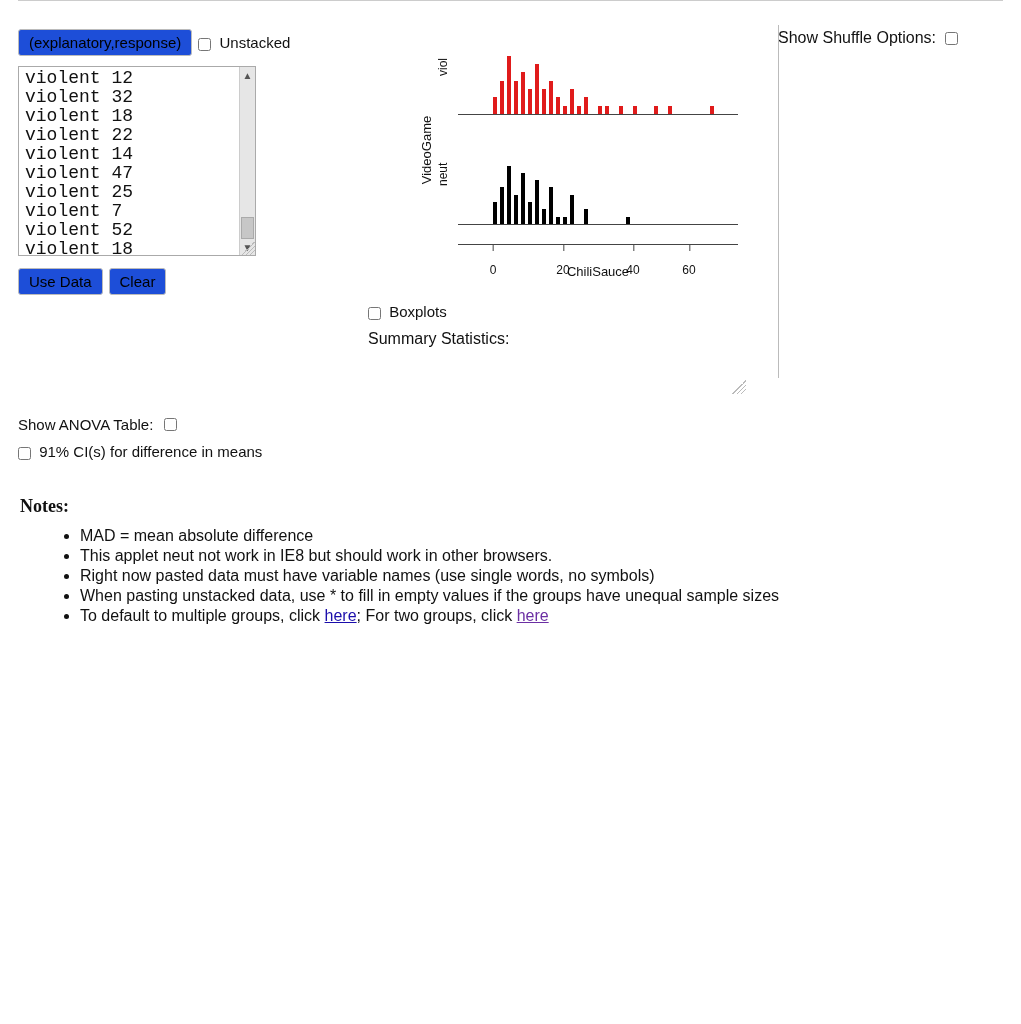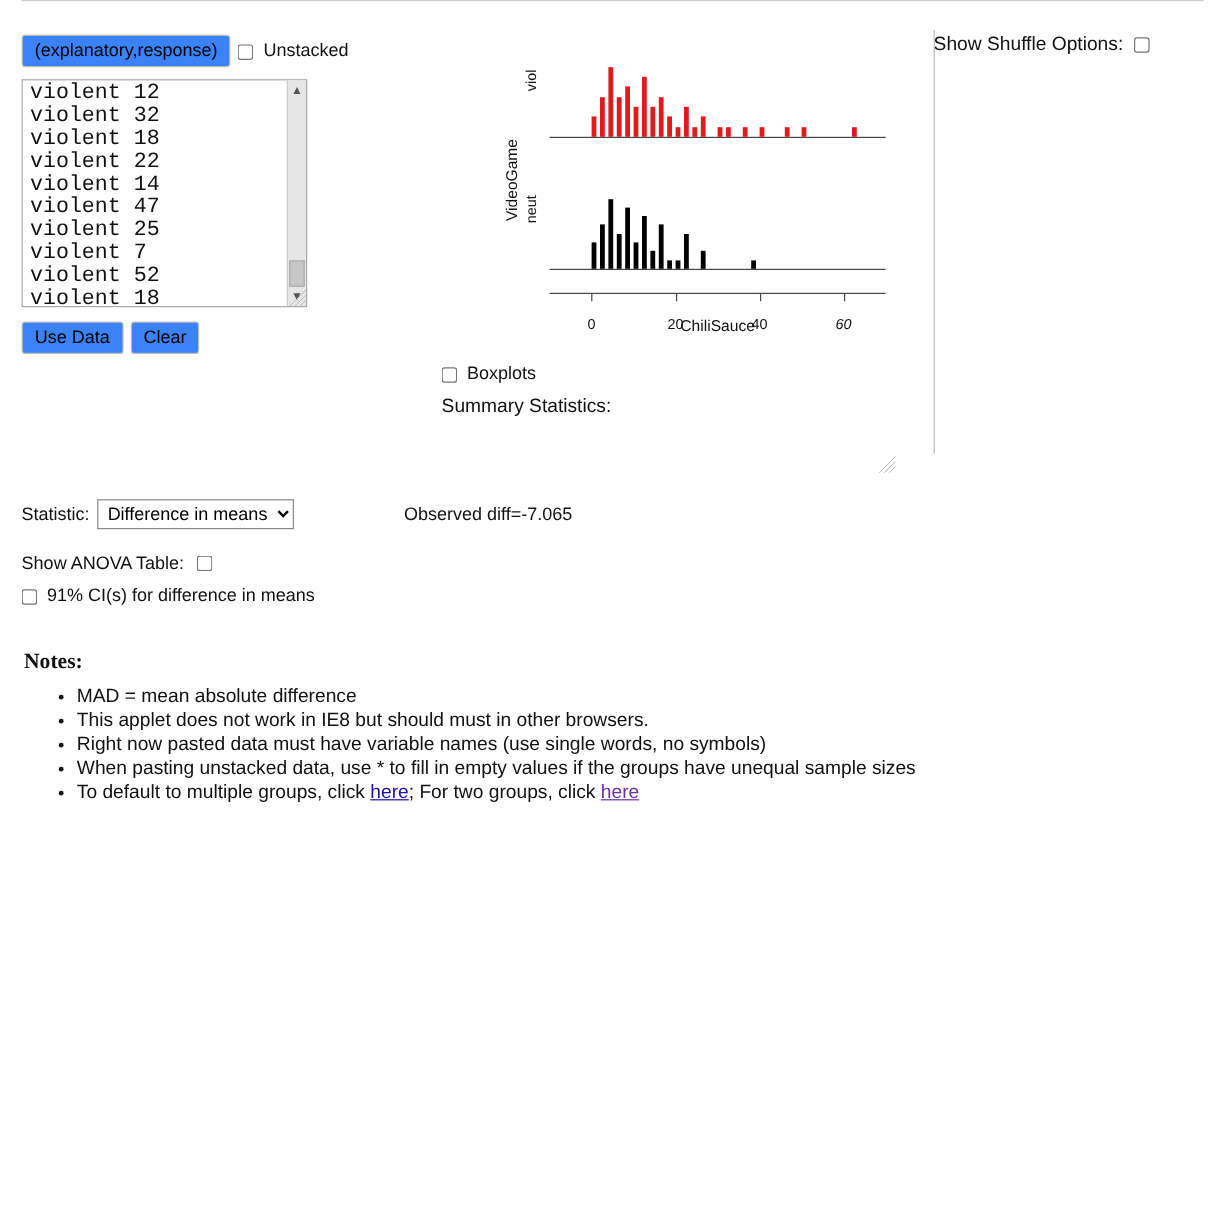--- a/index.html
+++ b/index.html
@@ -34,21 +34,21 @@
   }
 
   .lbl { margin: 4px 0 8px 0; font-size: 16px; }
   .row { margin: 4px 0 10px 0; display: flex; align-items: center; flex-wrap: wrap; }
   .row > * { margin-right: 6px; }
 
   button.std {
     font-family: Arial, sans-serif;
     font-size: 15px;
     padding: 4px 10px;
-    background: #3b82f6;
+    background: #1d4ed8;
     border: 1px solid #bbb;
     border-radius: 3px;
     cursor: pointer;
   }
   select.std {
     font-family: Arial, sans-serif;
     font-size: 15px;
     padding: 2px 4px;
     border: 1px solid #888;
     background: #fff;
@@ -196,21 +196,21 @@
                               transparent 65%, #bbb 65%, #bbb 70%, transparent 70%,
                               transparent 80%, #bbb 80%, #bbb 85%, transparent 85%);
   }
 
   .below {
     margin-top: 20px;
   }
 
   .notes h3 { font-family: "Times New Roman", serif; font-size:18px; margin: 36px 0 10px 2px;}
   .notes ul { margin: 4px 0 0 0; padding-left: 46px; }
-  .notes li { font-size: 16px; margin: 2px 0; }
+  .notes li { font-size: 16px; margin: 2px 16px; }
   a.link { color: #1a0dab; text-decoration: underline; cursor:pointer; }
   a.visited { color: #6b2fa3; }
 </style>
 </head>
 <body>
 
 <div class="container">
   <div class="columns">
     <div class="divider"></div>
 
@@ -253,21 +253,21 @@
     <div class="col-middle">
       <div class="chart-frame">
         <div class="plot-region" id="plot-region">
           <div class="y-axis-title">VideoGame</div>
 
           <div class="x-axis"></div>
           <div class="x-ticks" id="x-ticks">
               <div class="x-tick" style="left: 35px;">0</div>
               <div class="x-tick" style="left: 105px;">20</div>
               <div class="x-tick" style="left: 175px;">40</div>
-              <div class="x-tick" style="left: 245px; font-style: italic;">60</div>
+              <div class="x-tick" style="left: 231px;">60</div>
             </div>
           <div class="x-title">ChiliSauce</div>
         <div class="strip-lbl" style="top: 37px;">viol</div>
             <div class="strip" style="top: 0px;">
               <div class="hist">
                 <div class="bar" style="left: 35px; height: 16.7143px; background: rgb(224, 27, 27);"></div>
                 <div class="bar" style="left: 42px; height: 33.4286px; background: rgb(224, 27, 27);"></div>
                 <div class="bar" style="left: 49px; height: 58.5px; background: rgb(224, 27, 27);"></div>
                 <div class="bar" style="left: 56px; height: 33.4286px; background: rgb(224, 27, 27);"></div>
                 <div class="bar" style="left: 63px; height: 41.7857px; background: rgb(224, 27, 27);"></div>
@@ -326,43 +326,37 @@
 
     <div class="col-right">
       <div class="lbl">
         <span>Show Shuffle Options:</span>
         &nbsp;<input type="checkbox" style="">
       </div>
     </div>
   </div>
 
   <div class="below">
-    <div class="row" style="justify-content:flex-start;">
-      <span>Statistic:</span>
-      <select class="std" id="stat-select"><option>Difference in means</option></select>
-      <span style="display:inline-block; width:80px;"></span>
-      <span>Observed diff=-7.065</span>
-    </div>
 
     <div class="row" style="margin-top:20px;">
       <span>Show ANOVA Table:</span>
       &nbsp;<input type="checkbox" style="">
     </div>
 
     <div class="row">
       <label>
         <input type="checkbox" style="">
         <span>91% CI(s) for difference in means</span>
       </label>
     </div>
   </div>
 
   <div class="notes">
     <h3><span>Notes</span>:</h3>
     <ul id="notes-list">
         <li>MAD = mean absolute difference</li>
-        <li>This applet does not work in IE8 but should must in other browsers.</li>
+        <li>This applet neut not work in IE8 but should work in other browsers.</li>
         <li>Right now pasted data must have variable names (use single words, no symbols)</li>
         <li>When pasting unstacked data, use * to fill in empty values if the groups have unequal sample sizes</li>
         <li>To default to multiple groups, click <a class="link">here</a>; For two groups, click <a class="link visited">here</a></li>
       </ul>
   </div>
 </div>
 
 </body></html>

